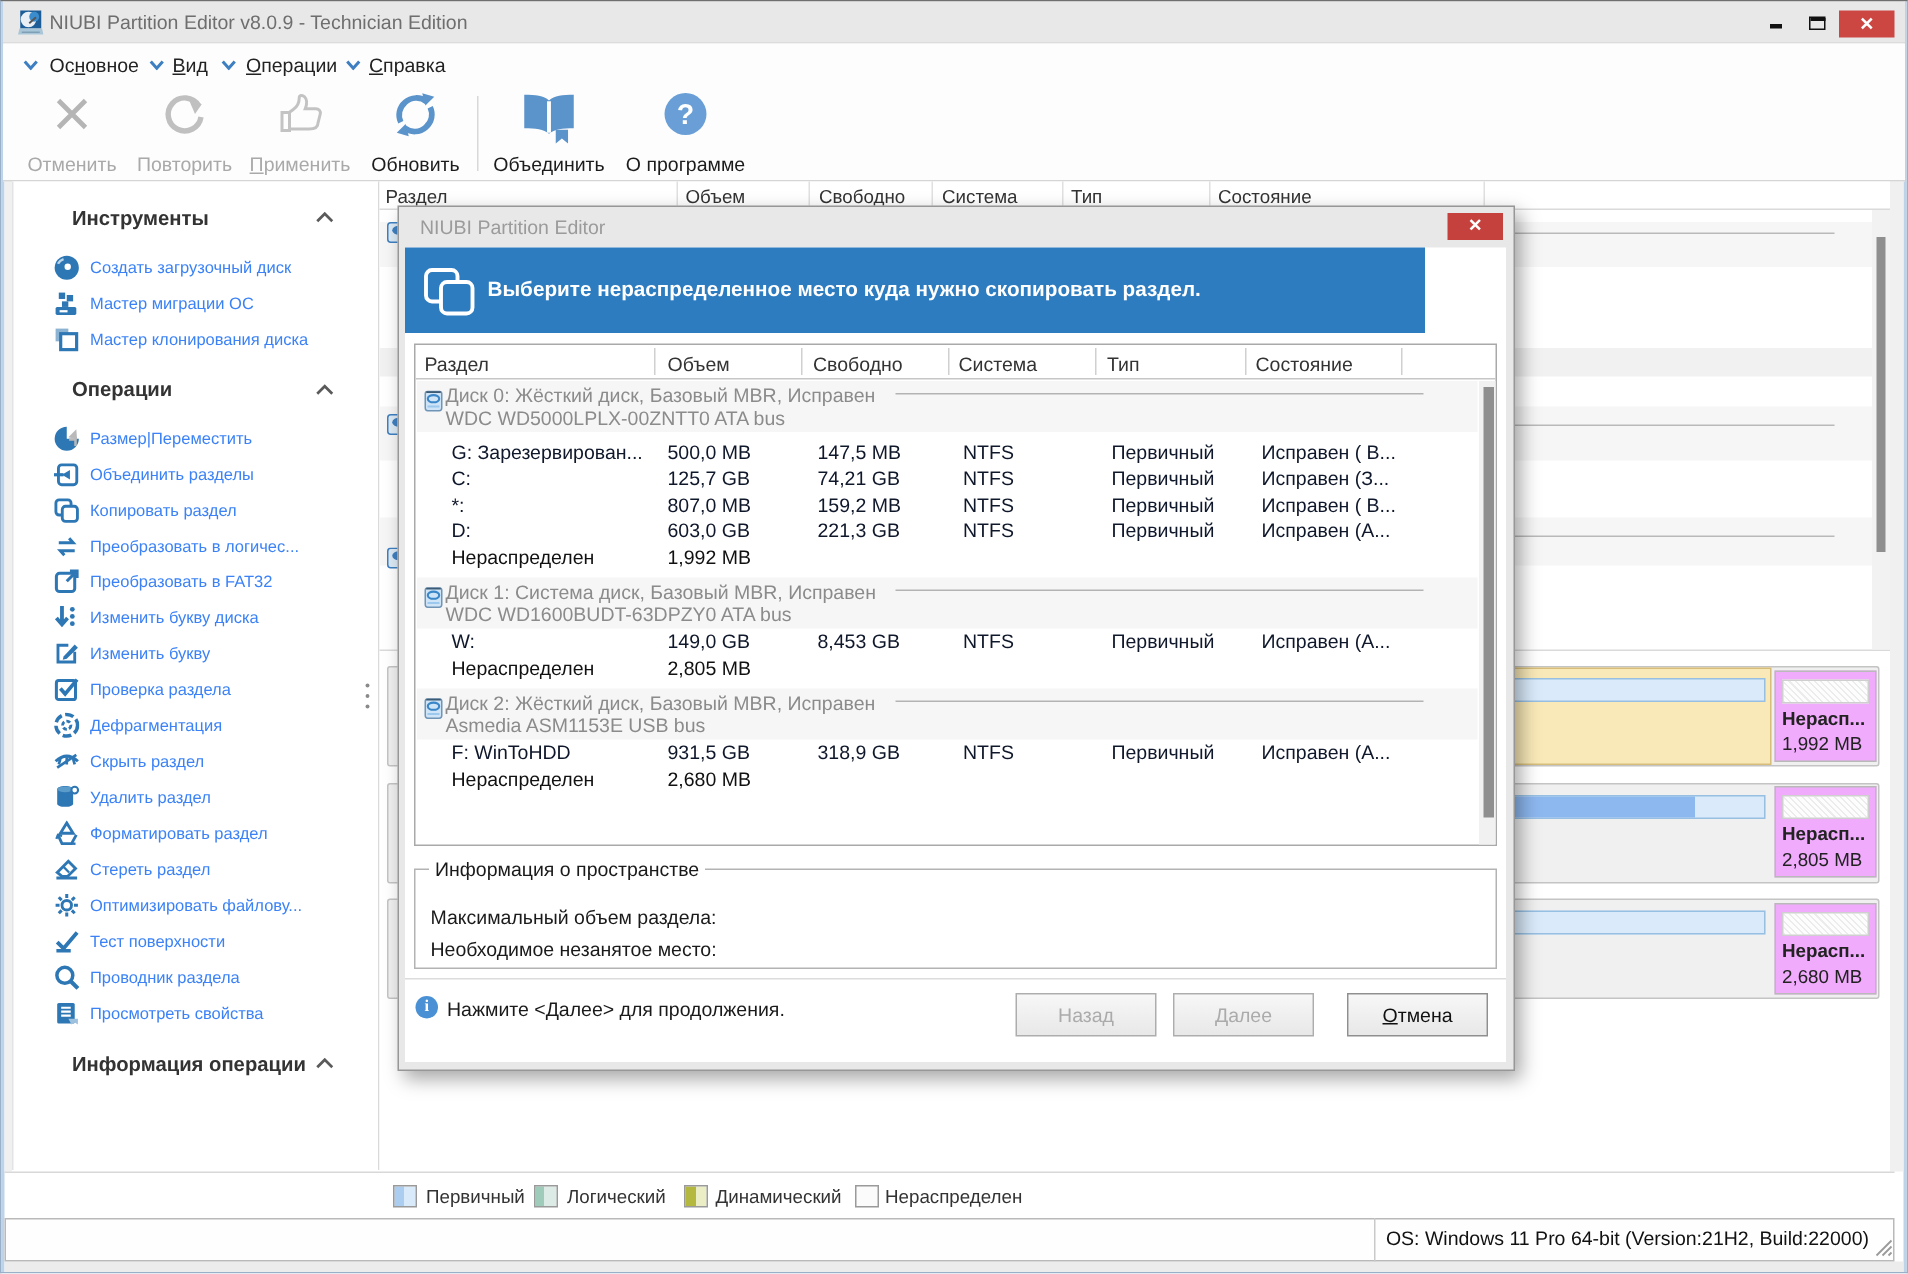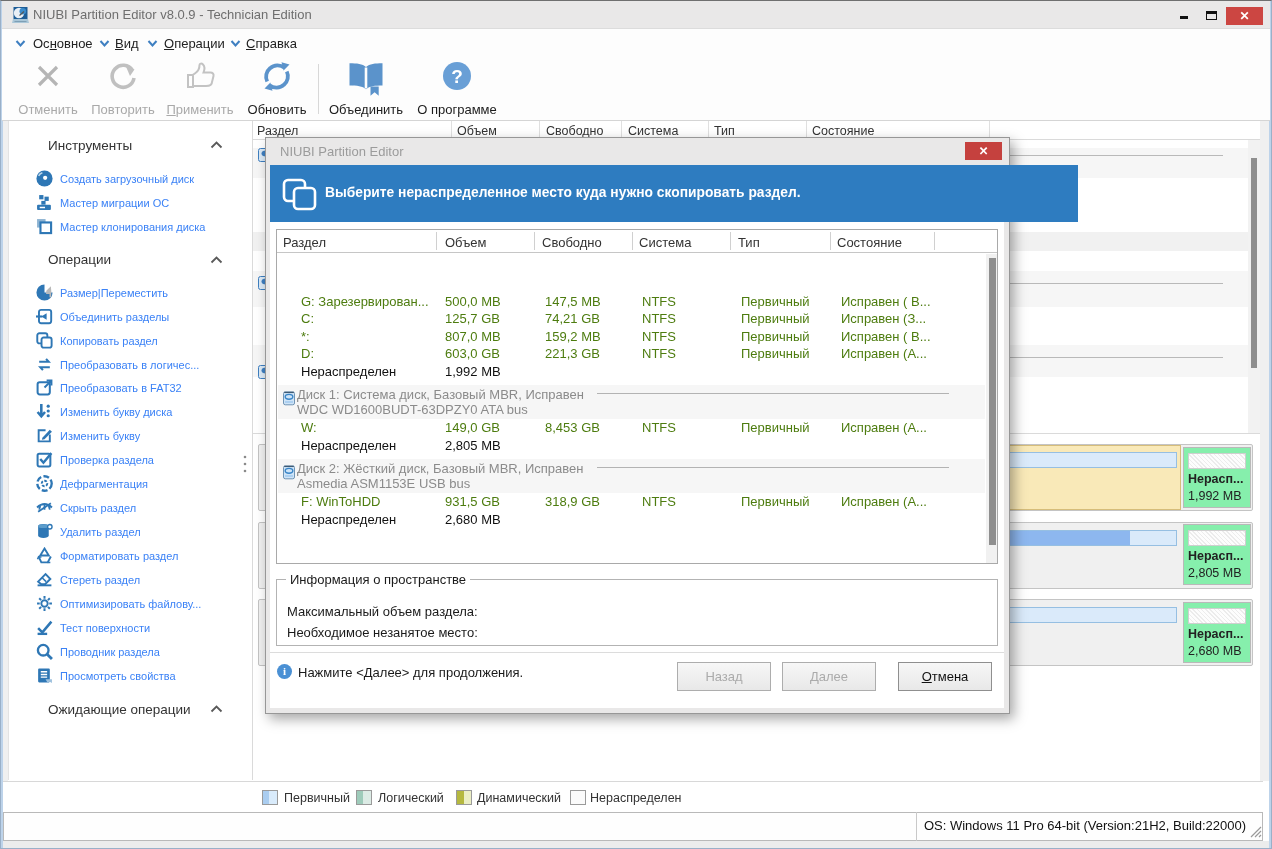--- a/index.html
+++ b/index.html
@@ -17,68 +17,68 @@
 .chev{position:absolute;top:40px;width:11px;height:7px}
 
 #toolbar{position:absolute;left:2px;top:58px;width:1268px;height:63px;background:#fdfdfd;border-bottom:1px solid #d5d5d5}
 .tbtn{position:absolute;top:61px;height:58px;text-align:center}
 .tlab{position:absolute;top:41px;left:0;right:0;font-size:13px;white-space:nowrap}
 .gray{color:#a9a9a9}
 .dark{color:#1c1c1c}
 #tsep{position:absolute;left:318px;top:64px;width:1px;height:50px;background:#d8d8d8}
 
 #sidebar{position:absolute;left:8px;top:121px;width:245px;height:659px;background:#fff;border-right:1px solid #dadada;border-left:1px solid #e3e3e3}
-.shead{position:absolute;left:48px;font-size:13.5px;font-weight:normal;color:#333}
+.shead{position:absolute;left:48px;font-size:13.5px;font-weight:bold;color:#333}
 .sitem{position:absolute;left:36px;height:17px;display:flex;align-items:center}
 .sitem svg{flex:0 0 auto}
 .sitem span{margin-left:7px;font-size:11px;color:#3b82f6;white-space:nowrap}
 .schev{position:absolute;left:210px;width:13px;height:8px}
 
 #mainpanel{position:absolute;left:253px;top:121px;width:1007px;height:659px;background:#fff}
 .mh{position:absolute;top:124px;font-size:12.5px;color:#333}
 .mhline{position:absolute;top:121px;width:1px;height:18px;background:#e0e0e0}
 #mheadline{position:absolute;left:253px;top:139px;width:1007px;height:1px;background:#dadada}
 .gband{position:absolute;left:253px;width:995px;background:#f6f6f6}
 .gline{position:absolute;height:1px;background:#b9b9b9}
 #mtbot{position:absolute;left:253px;top:433px;width:1007px;height:1px;background:#dadada}
 #mscroll{position:absolute;left:1248px;top:140px;width:12px;height:293px;background:#f2f2f2}
 #mthumb{position:absolute;left:1251px;top:158px;width:6px;height:210px;background:#8f8f8f}
 
 .drow{position:absolute;left:258px;width:995px;height:67px;border:1px solid #c4c4c4;border-radius:2px;background:#f0f0f0}
 .dyellow{position:absolute;left:300px;top:445px;width:881px;height:65px;background:#f9e9b8;border:1px solid #d6bd7a}
 .bar{position:absolute;height:16px;background:#daeafa;border:1px solid #96bfe2}
 .bardark{position:absolute;height:14px;background:#8db7ef}
-.ublk{position:absolute;left:1183px;width:68px;height:61px;background:#86efac;border:1px solid #b9b9b9}
+.ublk{position:absolute;left:1183px;width:68px;height:61px;background:#f0abfc;border:1px solid #b9b9b9}
 .uinner{position:absolute;left:4px;top:5px;width:58px;height:16px;background:#fdfdfd;border:1px solid #cfcfcf;background-image:repeating-linear-gradient(45deg,#ececec 0 1px,transparent 1px 3px)}
 .ut1{position:absolute;left:4px;top:24px;font-size:12.5px;font-weight:bold;color:#222;white-space:nowrap}
 .ut2{position:absolute;left:4px;top:41px;font-size:12.5px;color:#222;white-space:nowrap}
 
 #legline{position:absolute;left:3px;top:781px;width:1260px;height:1px;background:#d8d8d8}
 .lsq{position:absolute;top:790px;width:16px;height:15px;border:1px solid #9a9a9a}
 .ltx{position:absolute;top:791px;font-size:12.5px;color:#333}
 #statusbar{position:absolute;left:3px;top:812px;width:1260px;height:29px;background:#fefefe;border:1px solid #b9b9b9}
 #stattext{position:absolute;right:26px;top:818px;font-size:13px;color:#111}
 #statsep{position:absolute;left:916px;top:812px;width:1px;height:29px;background:#c9c9c9}
 
 #dlg{position:absolute;left:265px;top:137px;width:745px;height:577px;background:#e9e8e8;border:1px solid #979797;box-shadow:4px 5px 12px rgba(0,0,0,.35)}
 #dtitle{position:absolute;left:14px;top:6px;font-size:13px;color:#9b9b9b}
 #dclose{position:absolute;left:699px;top:4px;width:37px;height:18px;background:#c5413e;color:#fff;text-align:center;font-weight:bold;font-size:11.5px;line-height:18px}
 #dcontent{position:absolute;left:4px;top:27px;width:734px;height:543px;background:#fff}
-#dbanner{position:absolute;left:4px;top:27px;width:808px;height:57px;background:#2e7cc0}
+#dbanner{position:absolute;left:4px;top:27px;width:680px;height:57px;background:#2e7cc0}
 #dbtext{position:absolute;left:55px;top:20px;font-size:13.8px;font-weight:bold;color:#fff}
 #dtable{position:absolute;left:10px;top:91px;width:722px;height:335px;border:1px solid #a9a9a9;background:#fff;overflow:hidden}
 .dth{position:absolute;top:5px;font-size:13px;color:#333}
 .dthsep{position:absolute;top:2px;width:1px;height:18px;background:#d0d0d0}
 #dthline{position:absolute;left:0;top:22px;width:722px;height:1px;background:#c6c6c6}
 .dgband{position:absolute;left:1px;width:707px;height:34px;background:#f6f6f6}
 .dg1{position:absolute;left:19px;top:2px;font-size:13px;color:#8b8b8b;white-space:nowrap}
 .dg2{position:absolute;left:19px;top:17px;font-size:13px;color:#8b8b8b;white-space:nowrap}
 .dgline{position:absolute;left:319px;width:352px;height:1px;background:#b3b3b3}
 .drt{position:absolute;height:18px;width:707px}
-.drt span{position:absolute;font-size:13px;color:#4d7c0f;white-space:nowrap}
+.drt span{position:absolute;font-size:13px;color:#0f172a;white-space:nowrap}
 .drt.sel span{color:#111}
 .c0{left:24px}.c1{left:168px}.c2{left:268px}.c3{left:365px}.c4{left:464px}.c5{left:564px}
 #dscroll{position:absolute;left:709px;top:24px;width:12px;height:310px;background:#f1f1f1}
 #dthumb{position:absolute;left:712px;top:28px;width:7px;height:287px;background:#8f8f8f}
 #dfield{position:absolute;left:10px;top:441px;width:722px;height:67px;border:1px solid #b3b3b3}
 #dflab{position:absolute;left:9px;top:-8px;background:#fff;padding:0 4px;font-size:13px;color:#1a1a1a}
 .dft{position:absolute;left:10px;font-size:13px;color:#1a1a1a}
 #dinfo{position:absolute;left:11px;top:526px;width:15px;height:15px;border-radius:50%;background:#4a90d4;color:#fff;font-size:11px;font-weight:bold;text-align:center;line-height:15px;font-family:"Liberation Serif",serif}
 #dinfotext{position:absolute;left:32px;top:527px;font-size:13px;color:#1a1a1a}
 .dbtn{position:absolute;top:524px;width:94px;height:29px;background:linear-gradient(#f7f7f7,#e8e8e8);border:1px solid #adadad;text-align:center;line-height:27px;font-size:13px}
@@ -320,21 +320,21 @@
     <span>Проводник раздела</span>
   </div>
 <div class="sitem" style="top:667px">
     <svg width="17" height="17" viewBox="0 0 16 16">
       <rect x="2" y="1.5" width="11" height="13" rx="1" fill="#2e77b5"></rect>
       <path d="M4.5 4.5h6M4.5 7h6M4.5 9.5h6" stroke="#fff" stroke-width="1.3"></path>
       <path d="M9 11.5h6v3.5l-2-1.2-2 1.2z" fill="#9ec1de"></path>
     </svg>
     <span>Просмотреть свойства</span>
   </div>
-<div class="shead" style="top:702px">Ожидающие операции</div>
+<div class="shead" style="top:702px">Информация операции</div>
 <svg class="schev" style="top:705px">
     <polyline points="1.5,6.5 6.5,1.5 11.5,6.5" fill="none" stroke="#5a5a5a" stroke-width="1.8"></polyline>
   </svg>
 <svg class="abs" style="left:243px;top:455px" width="5" height="20">
     <circle cx="2" cy="2" r="1.3" fill="#8a8a8a"></circle>
     <circle cx="2" cy="9" r="1.3" fill="#8a8a8a"></circle>
     <circle cx="2" cy="16" r="1.3" fill="#8a8a8a"></circle>
   </svg>
 
 <div id="mainpanel"></div>
@@ -433,20 +433,31 @@
 <div class="dth" style="left:461px">Тип</div>
 <div class="dth" style="left:560px">Состояние</div>
 <div class="dthsep" style="left:159px"></div>
 <div class="dthsep" style="left:257px"></div>
 <div class="dthsep" style="left:355px"></div>
 <div class="dthsep" style="left:453px"></div>
 <div class="dthsep" style="left:553px"></div>
 <div class="dthsep" style="left:657px"></div>
 <div id="dthline"></div>
 
+<div class="dgband" style="top:24px">
+<svg style="position:absolute;left:4px;top:6px" width="14" height="15" viewBox="0 0 14 15">
+          <path d="M1.5 2.5 Q1.5 1 3 1 h8 Q12.5 1 12.5 2.5 V12 Q12.5 13.8 10.8 13.8 H3.2 Q1.5 13.8 1.5 12z" fill="#cfe4f7" stroke="#6f94b5"></path>
+          <path d="M2.2 1.4h9.6" stroke="#3d5a74" stroke-width="1.3"></path>
+          <ellipse cx="7" cy="5.8" rx="3.8" ry="2.4" fill="none" stroke="#3a86c8" stroke-width="1.4"></ellipse>
+          <path d="M3 11h8" stroke="#9cc8ee" stroke-width="1.4"></path>
+        </svg>
+<div class="dg1">Диск 0: Жёсткий диск, Базовый MBR, Исправен</div>
+<div class="dg2">WDC WD5000LPLX-00ZNTT0 ATA bus</div>
+<div class="dgline" style="top:8px"></div>
+</div>
 <div class="drt" style="top:64px">
         <span class="c0">G: Зарезервирован...</span>
         <span class="c1">500,0 MB</span>
         <span class="c2">147,5 MB</span>
         <span class="c3">NTFS</span>
         <span class="c4">Первичный</span>
         <span class="c5">Исправен ( B...</span>
       </div>
 <div class="drt" style="top:81px">
         <span class="c0">C:</span>

